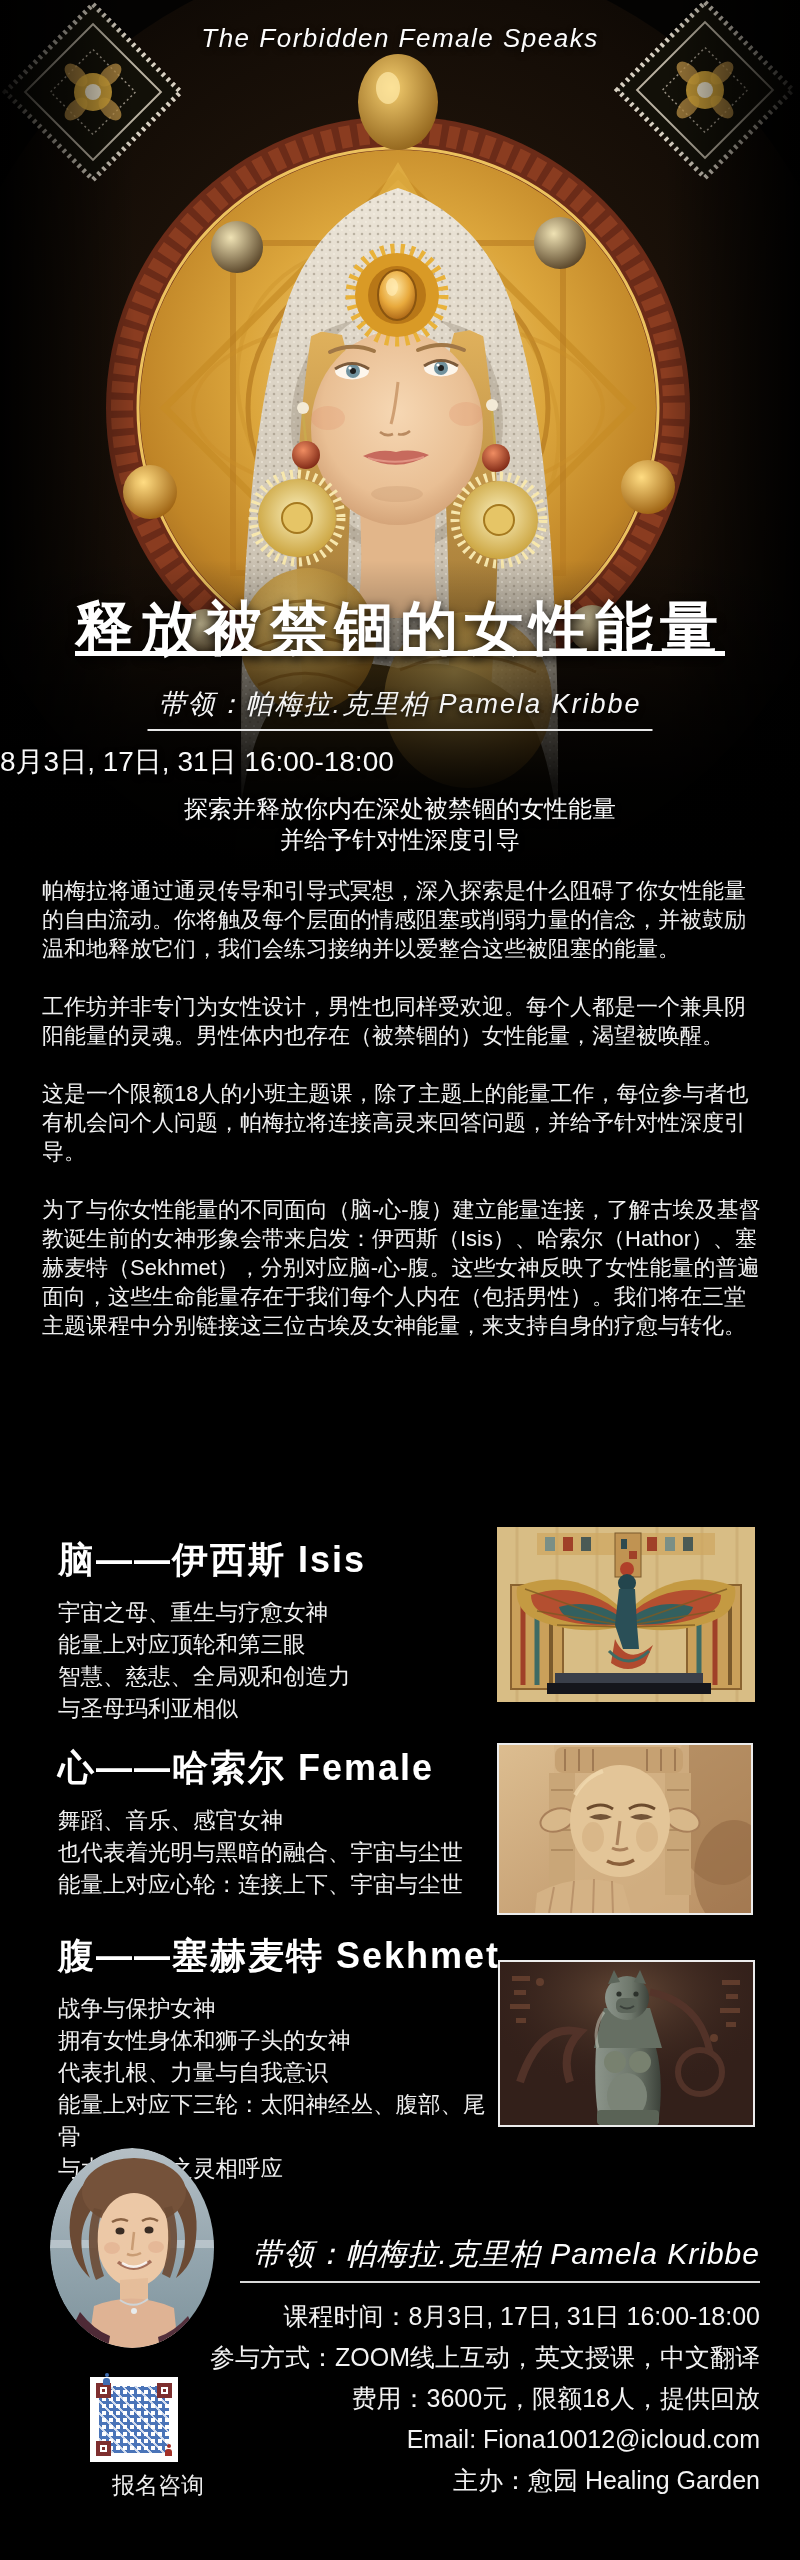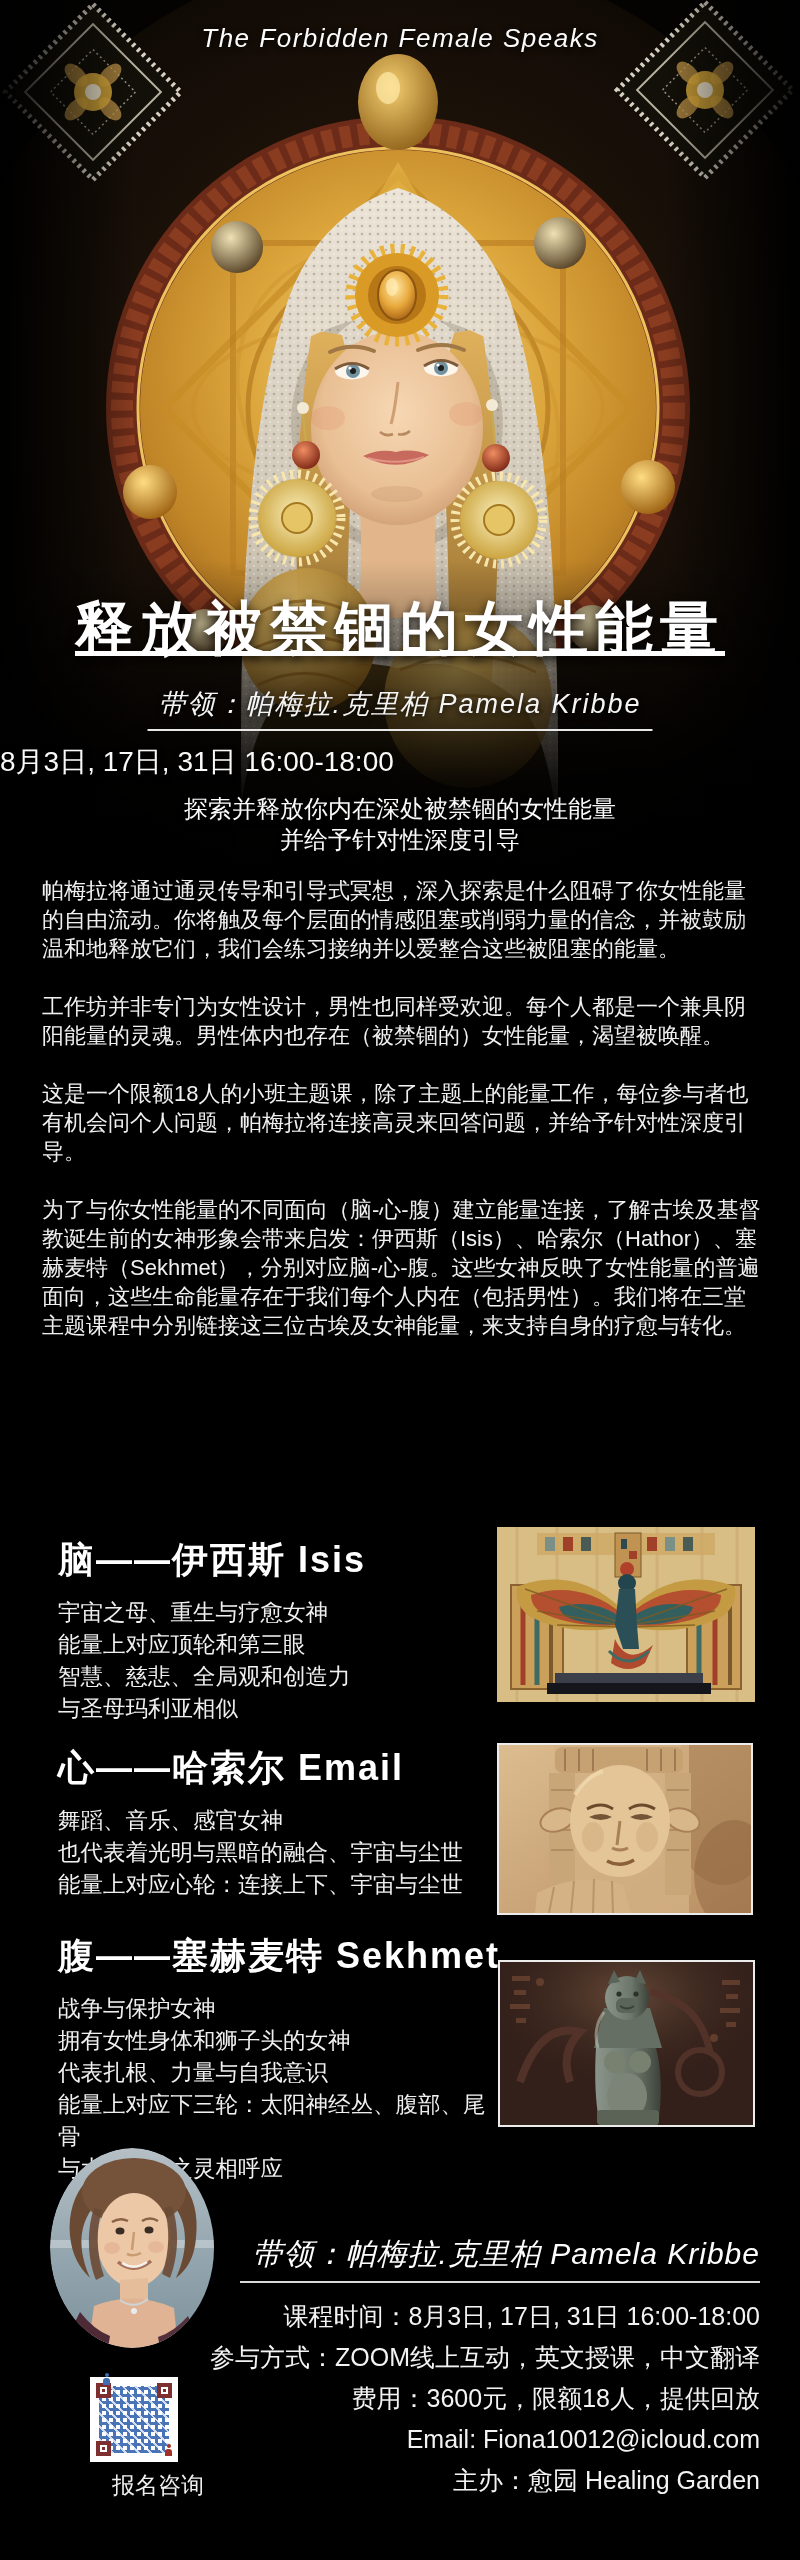--- a/index.html
+++ b/index.html
@@ -345,21 +345,21 @@
         <path d="M 122 62 L 118 98 L 126 122 L 142 122 L 140 98 L 138 62 Z" fill="#2a4f57"></path>
         <path d="M 118 112 Q 131 140 156 118 L 148 136 Q 131 148 114 136 Z" fill="#b04a2e"></path>
         <path d="M 112 124 Q 131 144 152 124" fill="none" stroke="#3e6b64" stroke-width="3"></path>
       </g>
       <rect x="58" y="146" width="148" height="10" fill="#3a3f4a"></rect>
       <rect x="50" y="156" width="164" height="11" fill="#15161c"></rect>
     </svg>
   </div>
 
   <div class="abs god-text" style="top:1744px;">
-    <div class="god-head">心——哈索尔 Email</div>
+    <div class="god-head">心——哈索尔 Female</div>
     <div class="god-line">舞蹈、音乐、感官女神</div>
     <div class="god-line">也代表着光明与黑暗的融合、宇宙与尘世</div>
     <div class="god-line">能量上对应心轮：连接上下、宇宙与尘世</div>
   </div>
   <div class="abs god-img" style="left:497px;top:1743px;width:256px;height:172px;">
     <svg width="252" height="168" viewBox="0 0 252 168">
       <defs>
         <linearGradient id="hathorBg" x1="0" y1="0" x2="1" y2="1">
           <stop offset="0%" stop-color="#dcbd90"></stop>
             <stop offset="100%" stop-color="#b98f63"></stop>

